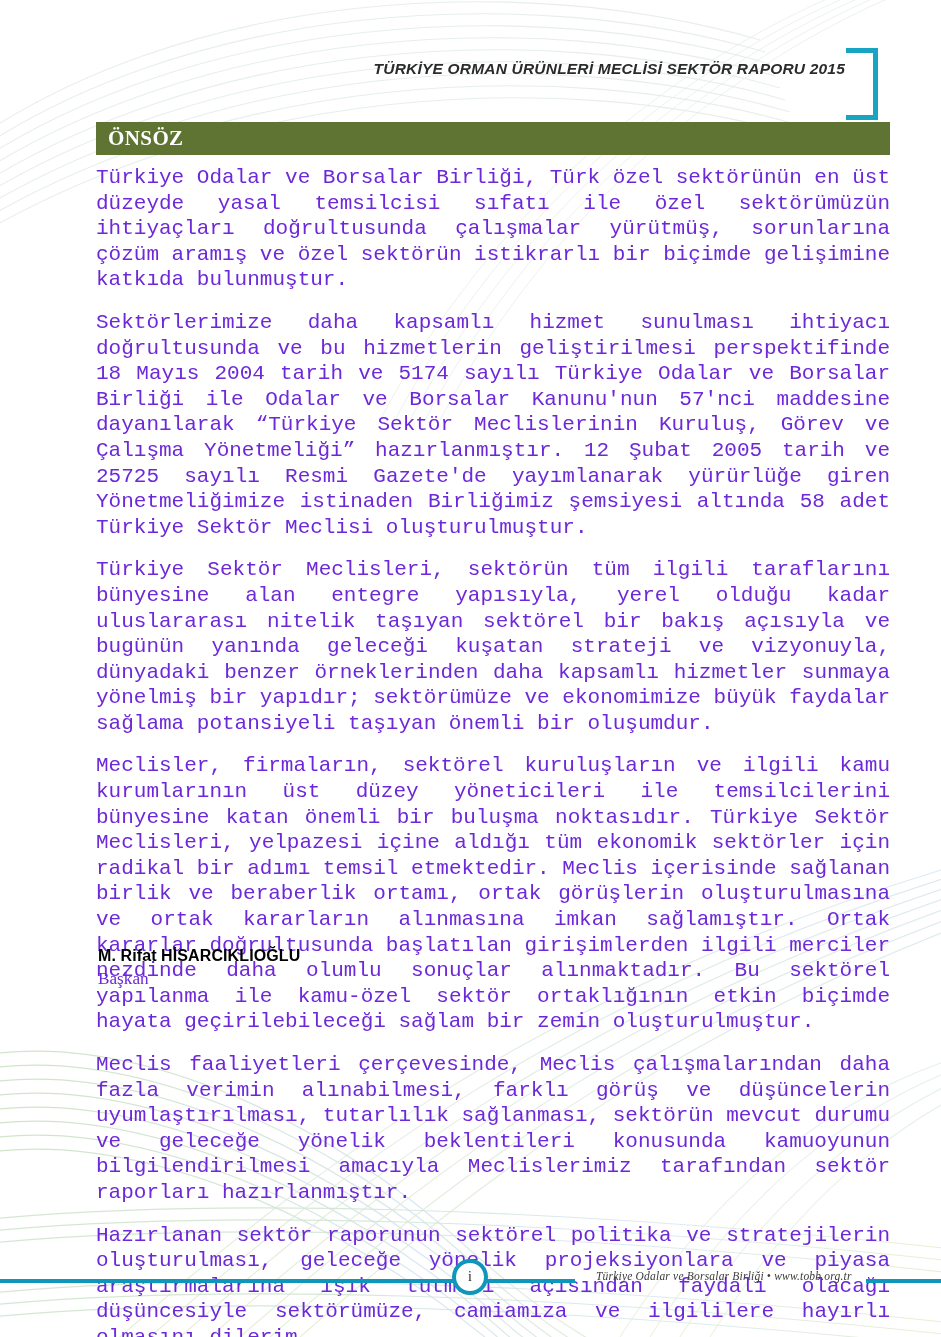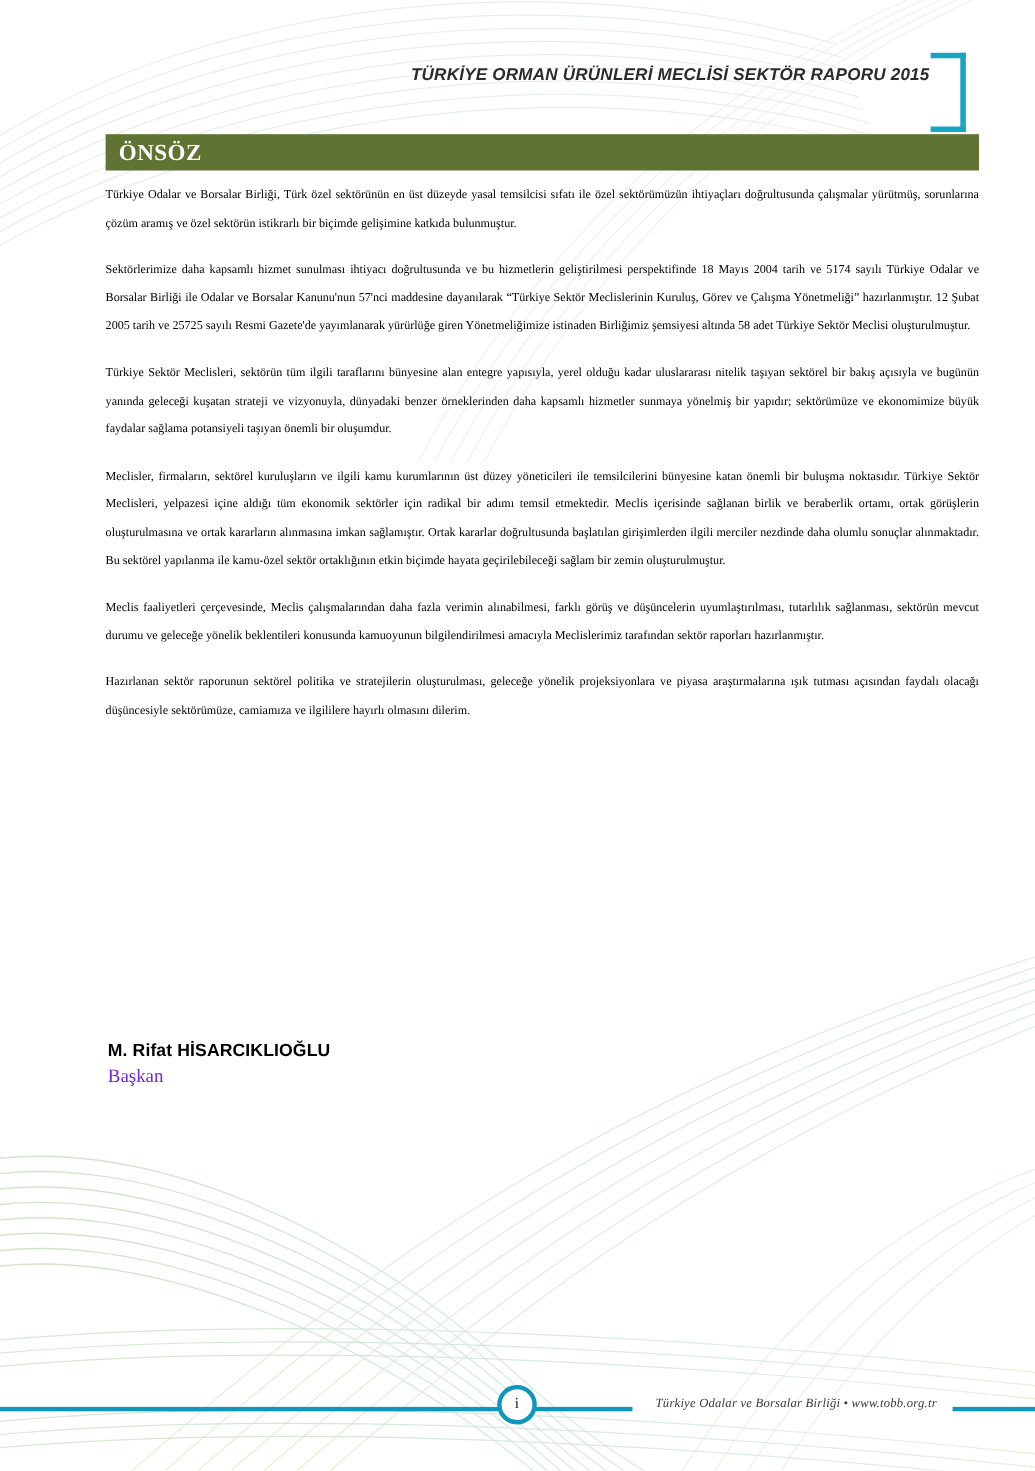--- a/index.html
+++ b/index.html
@@ -76,26 +76,27 @@
   
   .body-copy {
     position: absolute;
     left: 96px;
     top: 165px;
     width: 794px;
     z-index: 2;
   }
   .body-copy p {
     margin: 0 0 17px 0;
-    font-size: 11px;
+    font-size: 21px;
     line-height: 25.6px;
-    color: #000000;
+    color: #6d28d9;
     text-align: justify;
     text-justify: inter-word;
     hyphens: manual;
+    font-family: Liberation Mono, monospace;
   }
 
   
   .signature {
     position: absolute;
     left: 98px;
     top: 945px;
     z-index: 2;
   }
   .signature .sig-name {

